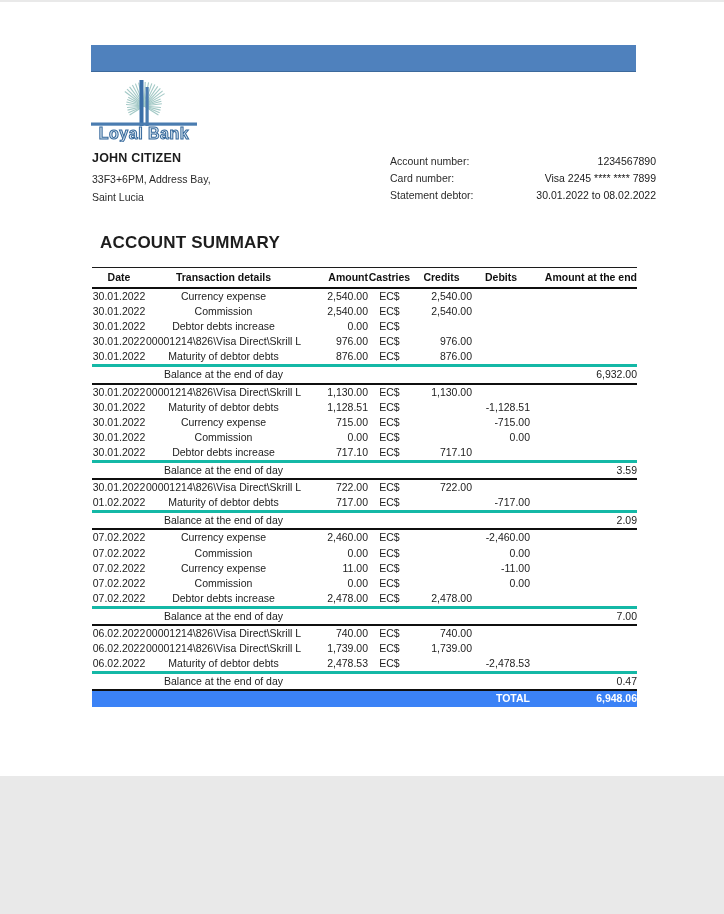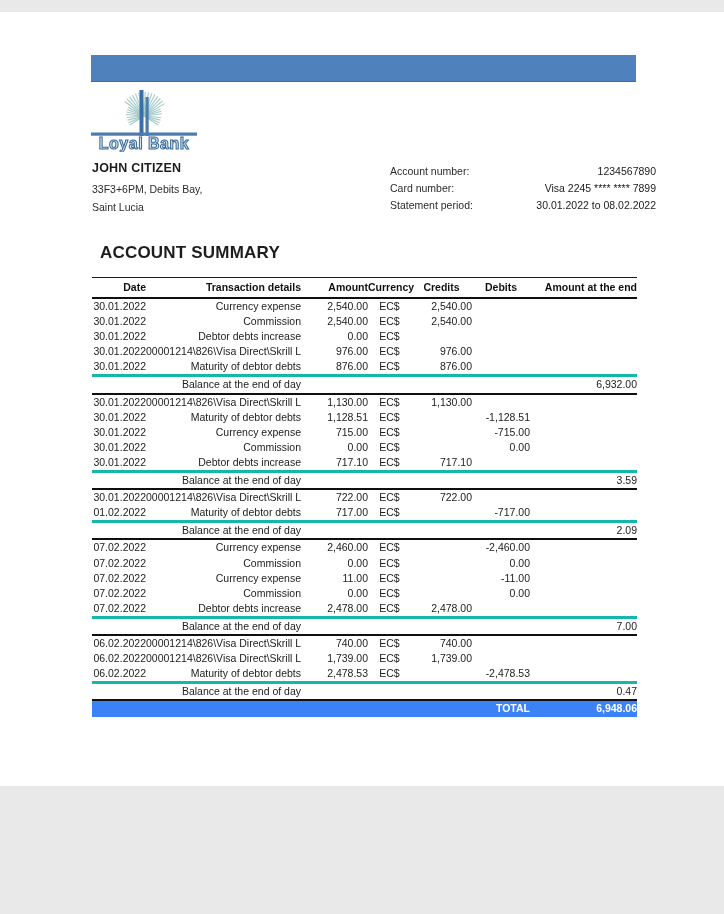--- a/index.html
+++ b/index.html
@@ -1,19 +1,19 @@
 <!DOCTYPE html>
 <html><head>
 <meta charset="utf-8">
 <style>
   html,body{margin:0;padding:0;background:#e9e9e9;}
   .page{
     position:relative;width:724px;height:774px;background:#ffffff;
     font-family:"Liberation Sans", sans-serif;color:#1d1d1d;overflow:hidden;
-    margin:12px auto;
+    margin:2px auto;
   }
   
   .top-band{position:absolute;left:91px;top:43px;width:545px;height:26px;background:#4f81bd;border-bottom:1px solid #3c699c;}
   
   .logo{position:absolute;left:90px;top:77px;width:108px;height:63px;}
   
   .customer{position:absolute;left:92px;top:149px;width:250px;}
   .customer .name{font-size:12.5px;font-weight:bold;letter-spacing:.2px;margin-bottom:6px;}
   .customer .addr{font-size:10.5px;line-height:17.5px;color:#2b2b2b;}
   .meta{position:absolute;left:390px;top:151px;width:266px;font-size:10.5px;}
@@ -23,21 +23,21 @@
   
   .section-title{position:absolute;left:100px;top:231px;font-size:17px;font-weight:bold;letter-spacing:.2px;}
   
   .tbl-wrap{position:absolute;left:92px;top:265px;width:545px;}
   table{border-collapse:collapse;table-layout:fixed;width:545px;}
   col.c1{width:54px}col.c2{width:155px}col.c3{width:67px}col.c4{width:43px}
   col.c5{width:61px}col.c6{width:58px}col.c7{width:107px}
   th{font-size:10.5px;font-weight:bold;padding:3px 0 4px 0;white-space:nowrap;
      border-top:1.5px solid #1c1c1c;border-bottom:2.5px solid #0f0f0f;color:#111;}
   td{font-size:10.5px;line-height:15.1px;padding:0;white-space:nowrap;overflow:hidden;color:#222;}
-  .al{text-align:right}.ar{text-align:right}.ac{text-align:center}
+  .al{text-align:center}.ar{text-align:right}.ac{text-align:center}
   .balance-row td{border-top:3px solid #14b8a6;border-bottom:2.5px solid #0f0f0f;}
   .total-row td{background:#3b82f6;color:#ffffff;font-weight:bold;line-height:15.5px;}
   
   .footer{position:absolute;left:92px;top:827px;width:545px;height:51px;background:#262626;color:#fff;text-align:center;}
   .footer .f1{font-size:12px;font-weight:bold;padding-top:4px;line-height:15px;}
   .footer .f2,.footer .f3{font-size:10px;line-height:13px;color:#e8e8e8;}
   
   .watermark{
     position:absolute;left:284px;top:855px;width:440px;
     font-size:42px;font-weight:800;letter-spacing:-1.5px;color:#3bbb4d;
@@ -89,35 +89,35 @@
       </g>
       <rect x="49.5" y="1" width="4" height="46" fill="#3a6ea8"></rect>
       <rect x="55.5" y="8" width="3.2" height="39" fill="#4a7cb0"></rect>
       <rect x="1" y="43.5" width="106" height="3.2" fill="#4a7cb0"></rect>
       <text x="54" y="60" text-anchor="middle" font-family="Liberation Sans, sans-serif" font-size="16" font-weight="bold" fill="#d7e4ee" stroke="#35689b" stroke-width="1" letter-spacing="0.5" id="logo-word">Loyal Bank</text>
     </svg>
   </div>
 
   <div class="customer">
     <div class="name">JOHN CITIZEN</div>
-    <div class="addr">33F3+6PM, Debits Bay,</div>
+    <div class="addr">33F3+6PM, Address Bay,</div>
     <div class="addr">Saint Lucia</div>
   </div>
 
   <div class="meta">
     <div class="meta-row">
       <span class="lab">Account number:</span>
       <span class="val">1234567890</span>
     </div>
     <div class="meta-row">
       <span class="lab">Card number:</span>
       <span class="val">Visa 2245 **** **** 7899</span>
     </div>
     <div class="meta-row">
-      <span class="lab">Statement period:</span>
+      <span class="lab">Statement debtor:</span>
       <span class="val">30.01.2022 to 08.02.2022</span>
     </div>
   </div>
 
   <div class="section-title">ACCOUNT SUMMARY</div>
 
   <div class="tbl-wrap">
     <table>
       <colgroup>
         <col class="c1">
@@ -126,21 +126,21 @@
           <col class="c4">
           <col class="c5">
           <col class="c6">
           <col class="c7">
       </colgroup>
       <thead>
         <tr>
           <th class="al">Date</th>
           <th class="al">Transaction details</th>
           <th class="ar">Amount</th>
-          <th class="ac">Currency</th>
+          <th class="ac">Castries</th>
           <th class="ac">Credits</th>
           <th class="ac">Debits</th>
           <th class="ar">Amount at the end</th>
         </tr>
       </thead>
       <tbody>
           <tr>
             <td class="al">30.01.2022</td>
             <td class="al">Currency expense</td>
             <td class="ar">2,540.00</td>

